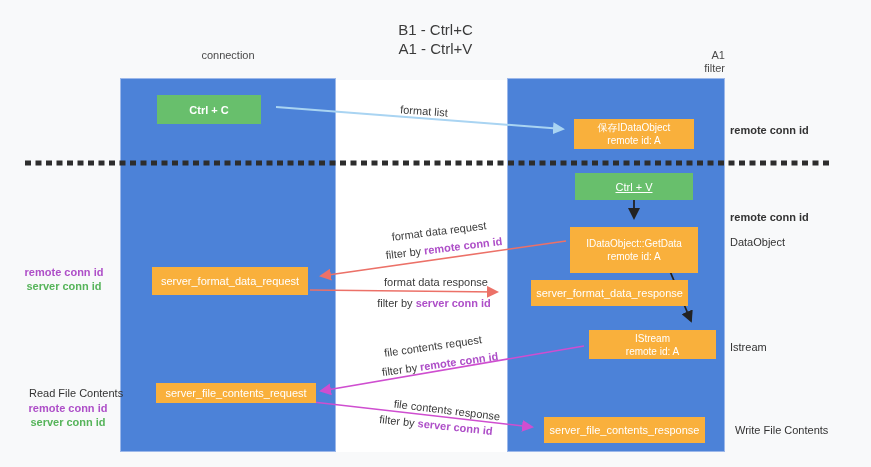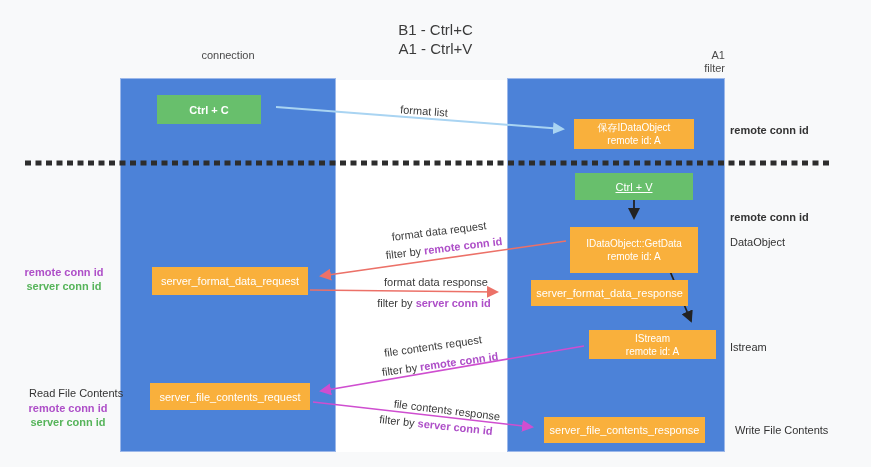--- a/index.html
+++ b/index.html
@@ -40,21 +40,21 @@
   .f11 { font-size:11px; }
   .f10 { font-size:10px; line-height:13px; }
 
   #bx-ctrlc    { left:157px; top:95px;  width:104px; height:29px;font-weight:bold; }
   #bx-savedo   { left:574px; top:119px; width:120px; height:30px; }
   #bx-ctrlv    { left:575px; top:173px; width:118px; height:27px;text-decoration:underline; }
   #bx-getdata  { left:570px; top:227px; width:128px; height:46px; }
   #bx-fmtreq   { left:152px; top:267px; width:156px; height:28px; }
   #bx-fmtresp  { left:508px; top:280px; width:157px; height:26px;margin-left:23px; }
   #bx-istream  { left:589px; top:330px; width:127px; height:29px; }
-  #bx-filereq  { left:150px; top:383px; width:160px; height:27px; }
+  #bx-filereq  { left:156px; top:383px; width:160px; height:20px; }
   #bx-fileresp { left:544px; top:417px; width:161px; height:26px; }
 
   .albl { position:absolute; font-size:11px; color:var(--text_dark,#3b3b3b); white-space:nowrap;
           transform:translate(-50%,-50%) rotate(var(--r,0deg)); }
   .albl .fb { margin-right:3px; }
   #al-fmtlist  { left:424px; top:111px; --r:4deg; }
   #al-fdr      { left:439px; top:231px; --r:-7deg; }
   #al-fby1     { left:444px; top:248px; --r:-7deg; }
   #al-fdresp   { left:436px; top:282px; --r:0deg; }
   #al-fby2     { left:434px; top:303px; --r:0deg; }

